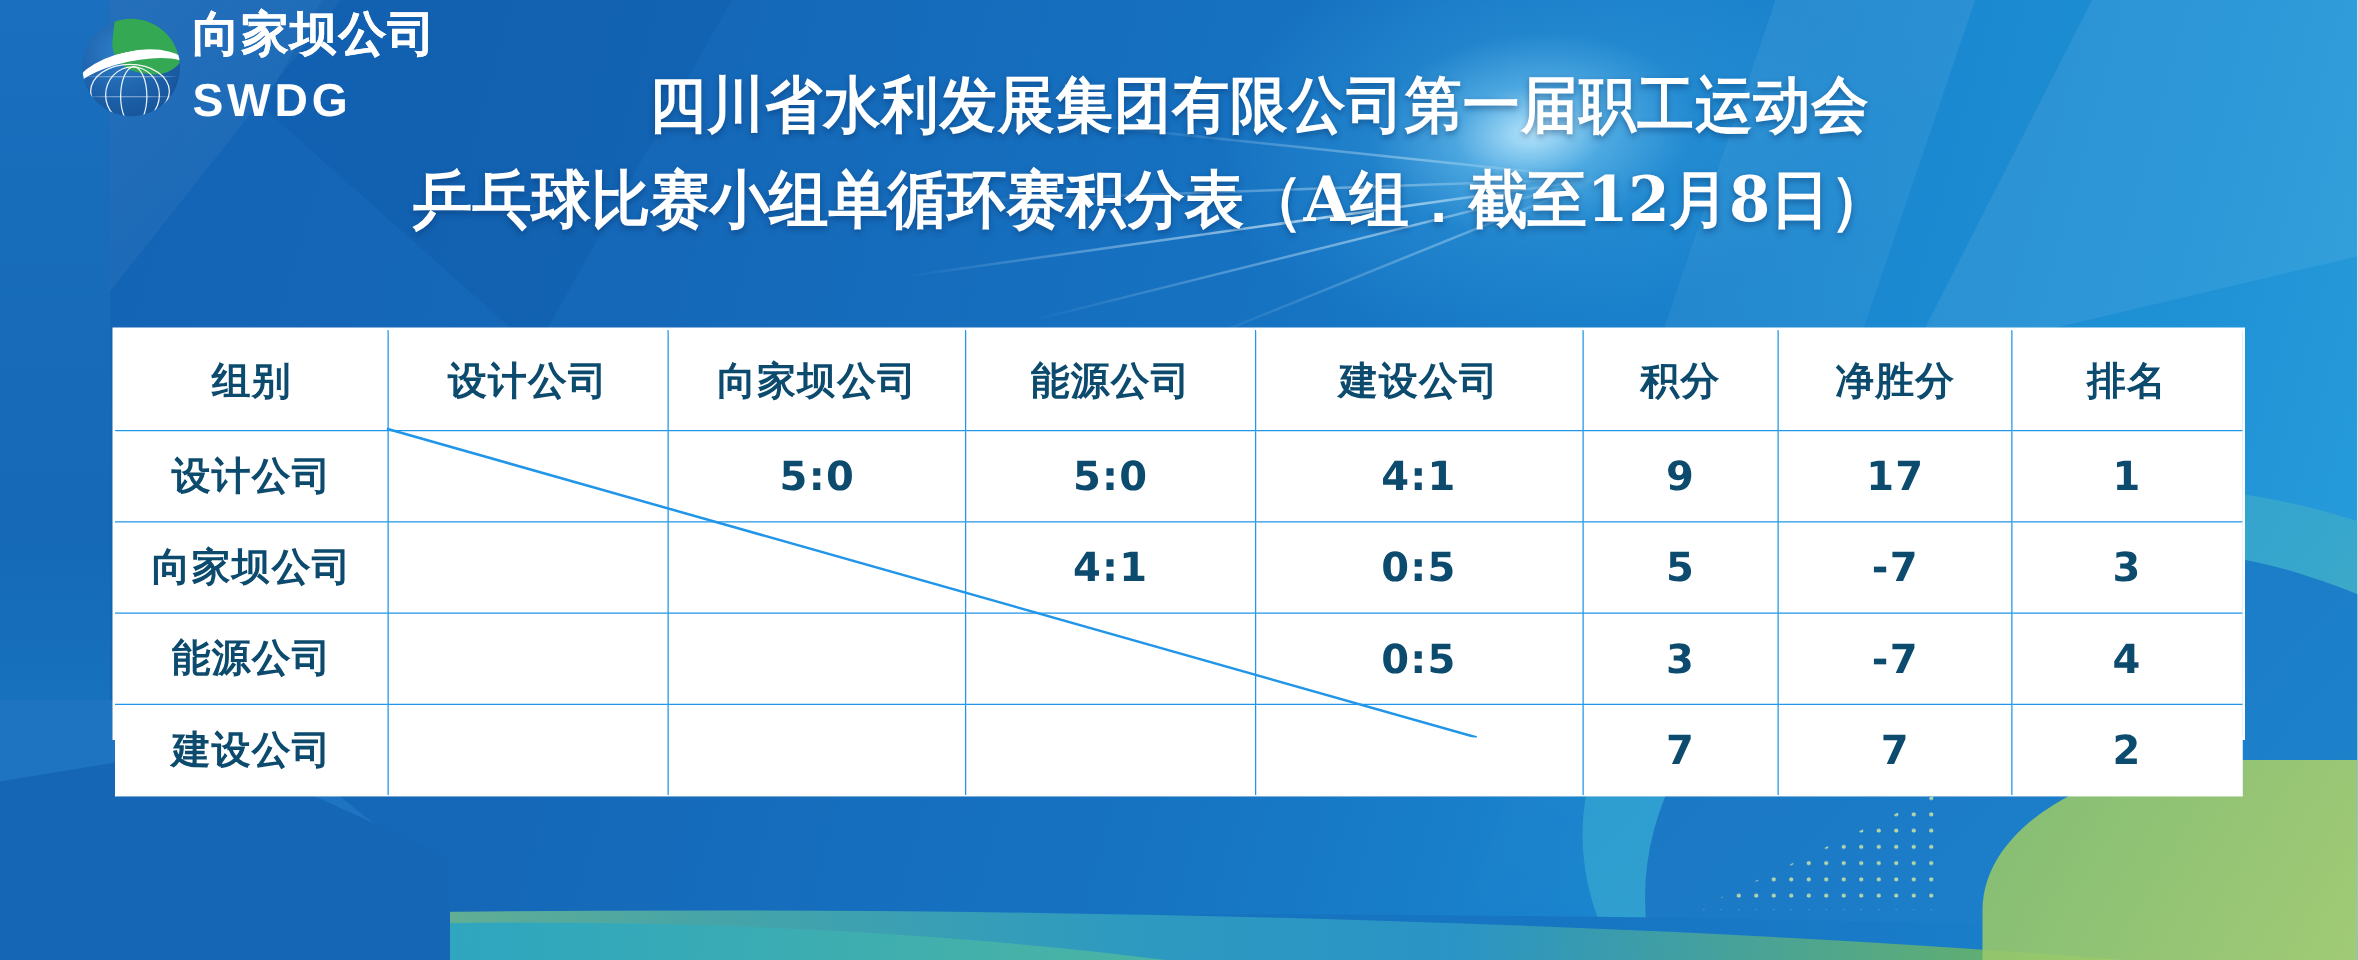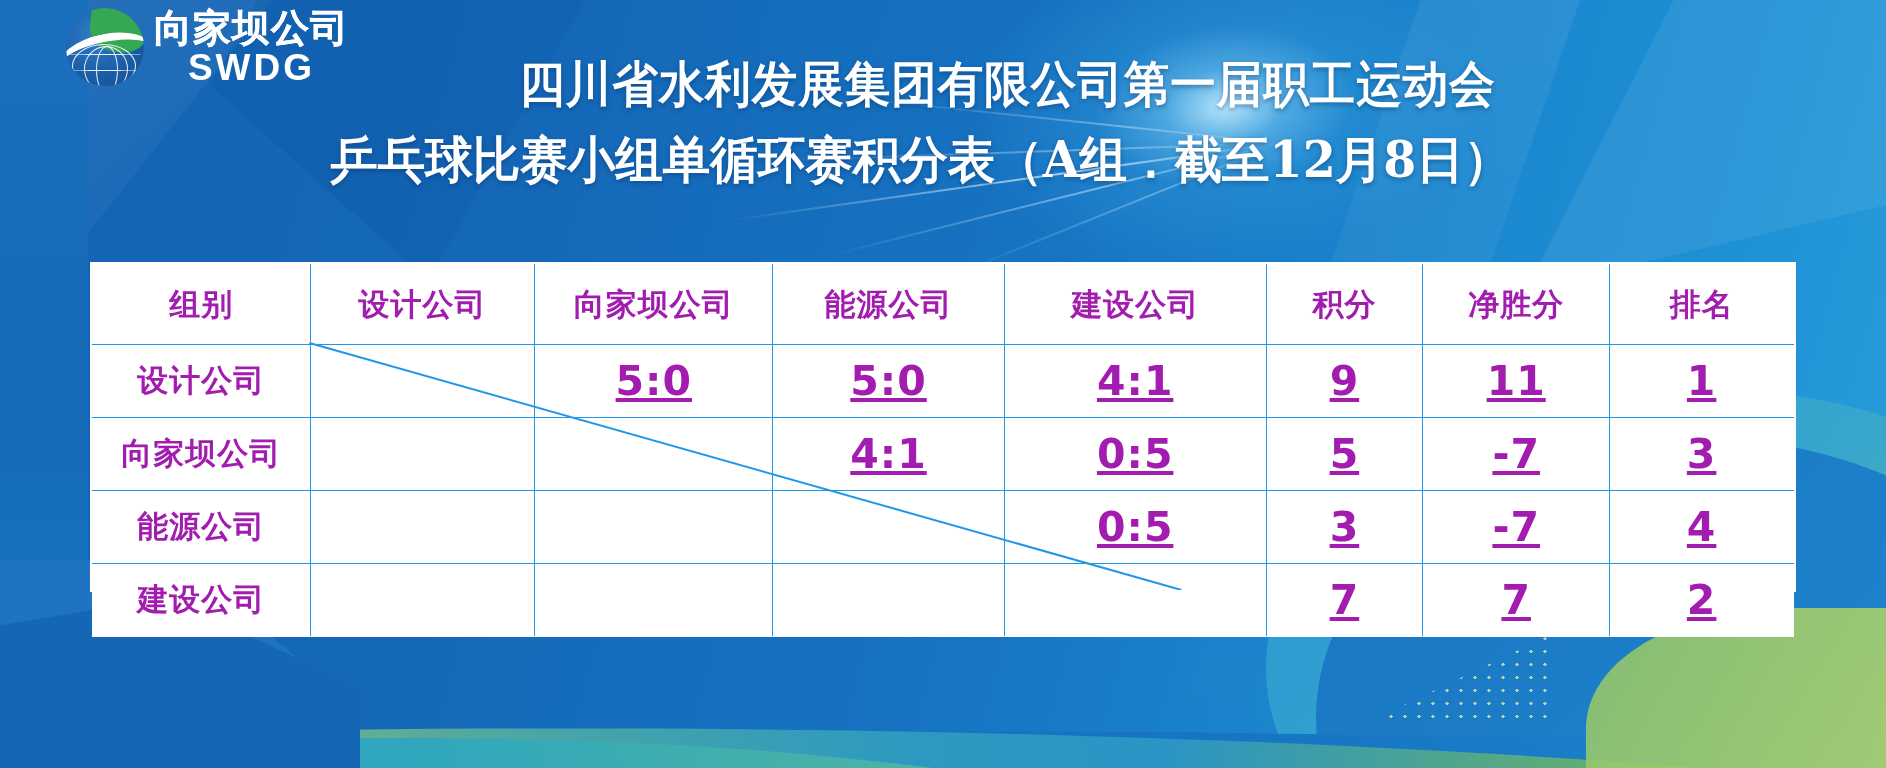--- a/index.html
+++ b/index.html
@@ -159,23 +159,22 @@
   .logo-mark .p1 { left: 2px; top: 46px; width: 74px; height: 0; border-width: 1.6px 0 0 0; }
   .logo-mark .p2 { left: 4px; top: 62px; width: 68px; height: 0; border-width: 1.6px 0 0 0; }
   .logo-text { display: flex; flex-direction: column; line-height: 1; }
   .logo-cn {
     font-size: 38px; font-weight: 700; color: #fff; letter-spacing: 1px;
     font-family: "DejaVu Sans", "Liberation Sans", sans-serif;
     -webkit-text-stroke: 0.4px #fff;
   }
   .logo-en {
     font-size: 37px; font-weight: 800; color: #fff; letter-spacing: 3px;
-    margin-top: 2px;
+    margin-top: 16px;
     font-family: "Liberation Sans", sans-serif;
-    text-align: center;
   }
 
   
   .title-wrap { position: absolute; left: 0; top: 56px; width: 1550px; text-align: right; z-index: 6; }
   .title-main {
     font-family: "DejaVu Sans", "Liberation Sans", sans-serif;
     font-size: 49px; font-weight: 700; color: #ffffff;
     letter-spacing: 1px; line-height: 1.18;
     text-shadow: 0 2px 5px rgba(5,45,95,0.45);
     transform: scaleX(0.93); transform-origin: 50% 50%;
@@ -199,32 +198,32 @@
   }
   table.score {
     width: 100%; height: 100%;
     border-collapse: collapse;
     table-layout: fixed;
     background: #fff;
   }
   table.score td, table.score th {
     border: 1px solid #2196e8;
     text-align: center; vertical-align: middle;
-    color: #a21caf;
+    color: #0c4a6e;
     font-family: "DejaVu Sans", "Liberation Sans", sans-serif;
     font-weight: 700;
     position: relative;
   }
   table.score thead th {
     height: 80px;
     font-size: 31px;
     letter-spacing: 1px;
   }
   table.score tbody td { height: 73px; font-size: 31px; }
-  table.score tbody td.num { font-size: 41px; letter-spacing: 1px; text-decoration: underline; }
+  table.score tbody td.num { font-size: 32px; letter-spacing: 1px; }
   table.score tbody td.team { font-size: 31px; letter-spacing: 1px; }
   
   table.score tr > *:first-child { border-left: 1px solid #ffffff; }
   table.score tr > *:last-child { border-right: 1px solid #ffffff; }
   table.score thead tr > * { border-top: 1px solid #ffffff; }
   table.score tbody tr:last-child > * { border-bottom: 1px solid #ffffff; }
 
   
   .diag-svg {
     position: absolute; left: 0; top: 0; width: 100%; height: 100%;
@@ -305,21 +304,21 @@
         </tr>
       </thead>
       <tbody>
         <tr>
           <td class="team">设计公司</td>
           <td class="num"></td>
           <td class="num">5:0</td>
           <td class="num">5:0</td>
           <td class="num">4:1</td>
           <td class="num">9</td>
-          <td class="num">11</td>
+          <td class="num">17</td>
           <td class="num">1</td>
         </tr>
         <tr>
           <td class="team">向家坝公司</td>
           <td class="num"></td>
           <td class="num"></td>
           <td class="num">4:1</td>
           <td class="num">0:5</td>
           <td class="num">5</td>
           <td class="num">-7</td>

